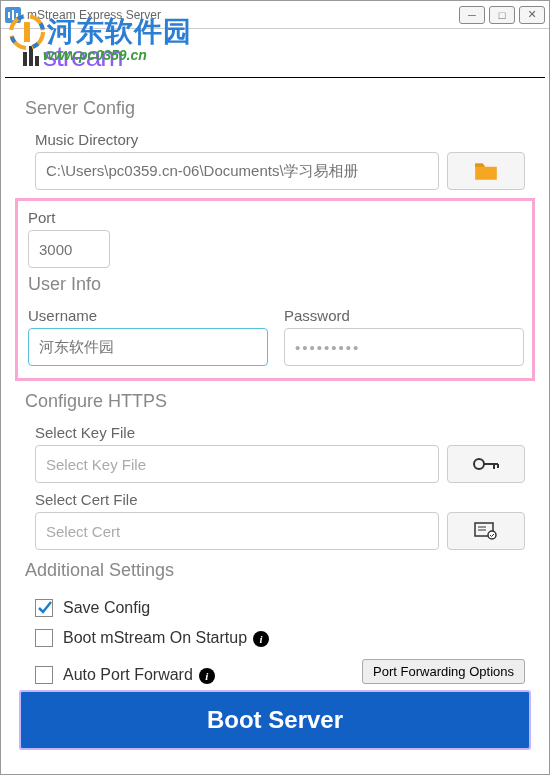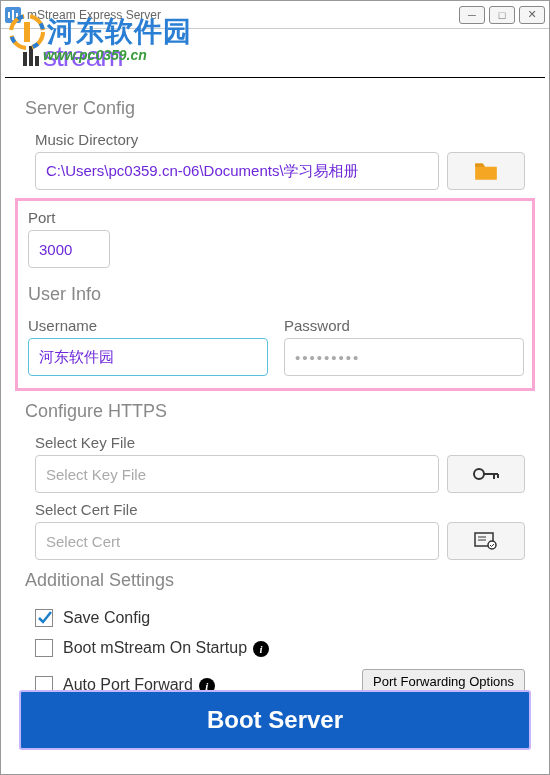--- a/index.html
+++ b/index.html
@@ -96,21 +96,21 @@
       font-size: 15px;
       color: #666;
       margin-bottom: 4px;
     }
     .input-row { display: flex; gap: 8px; margin-bottom: 8px; }
     .text-input {
       border: 1px solid #ccc;
       border-radius: 4px;
       padding: 8px 10px;
       font-size: 15px;
-      color: #6d28d9;
+      color: #737373;
       width: 100%;
       height: 38px;
     }
     .text-input::placeholder { color: #aaa; }
     .text-input.focused { border-color: #5bc0de; }
     .icon-btn {
       width: 78px;
       height: 38px;
       border: 1px solid #ccc;
       border-radius: 4px;
@@ -242,21 +242,21 @@
             <path d="M2 3 L9 3 L11 6 L2 6 Z" fill="#e0941a"></path>
           </svg>
       </div>
     </div>
   </div>
 
   <div class="highlight-box">
     <div class="field-label">Port</div>
     <input class="text-input port-input" value="3000" style="">
     
-    <div class="section-title" style="margin-top:16px">User Info</div>
+    <div class="section-title" style="margin-top:6px">User Info</div>
     <div class="two-col">
       <div class="col">
         <div class="field-label">Username</div>
         <input class="text-input focused" value="河东软件园" style="">
       </div>
       <div class="col">
         <div class="field-label">Password</div>
         <input class="text-input" type="text" style="color: rgb(170, 170, 170); letter-spacing: 2px;" value="•••••••••">
       </div>
     </div>

